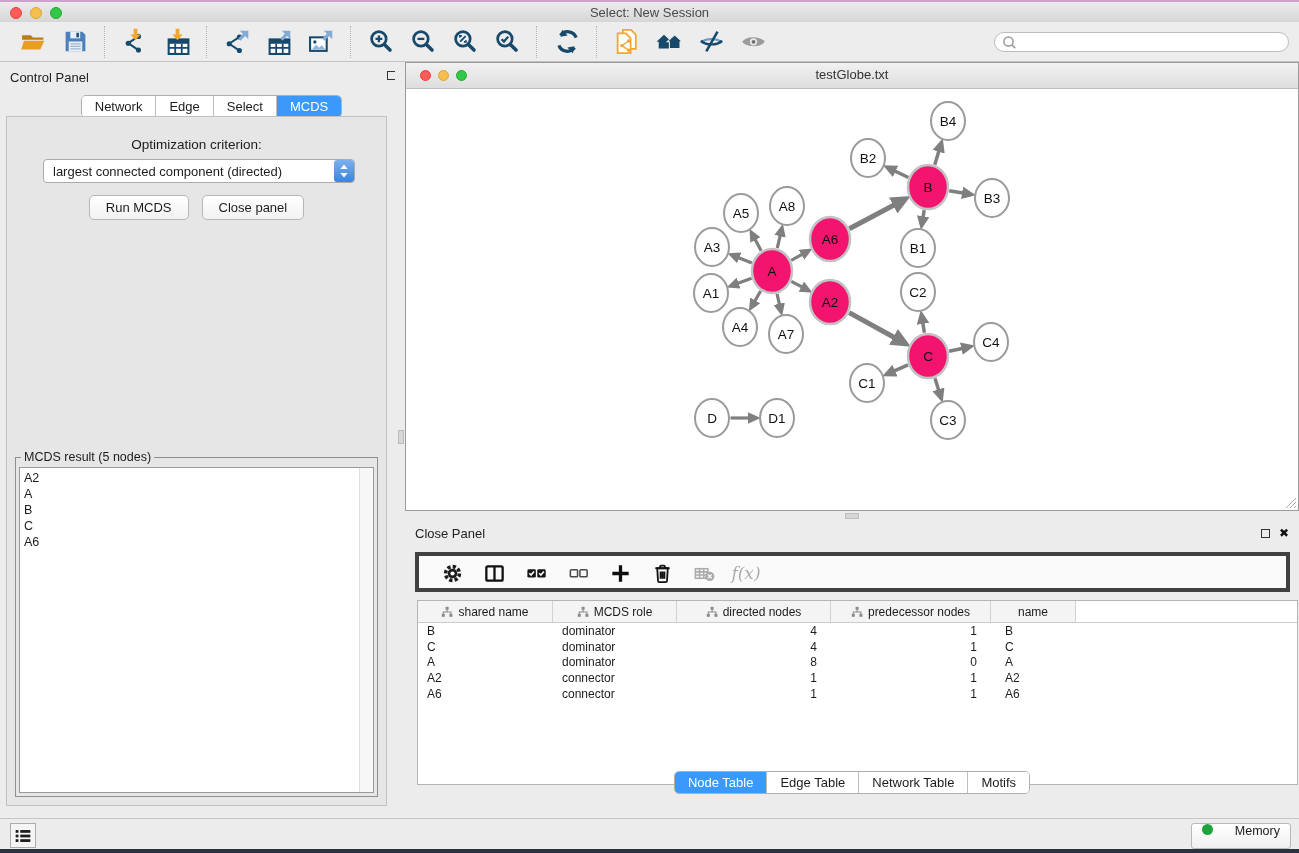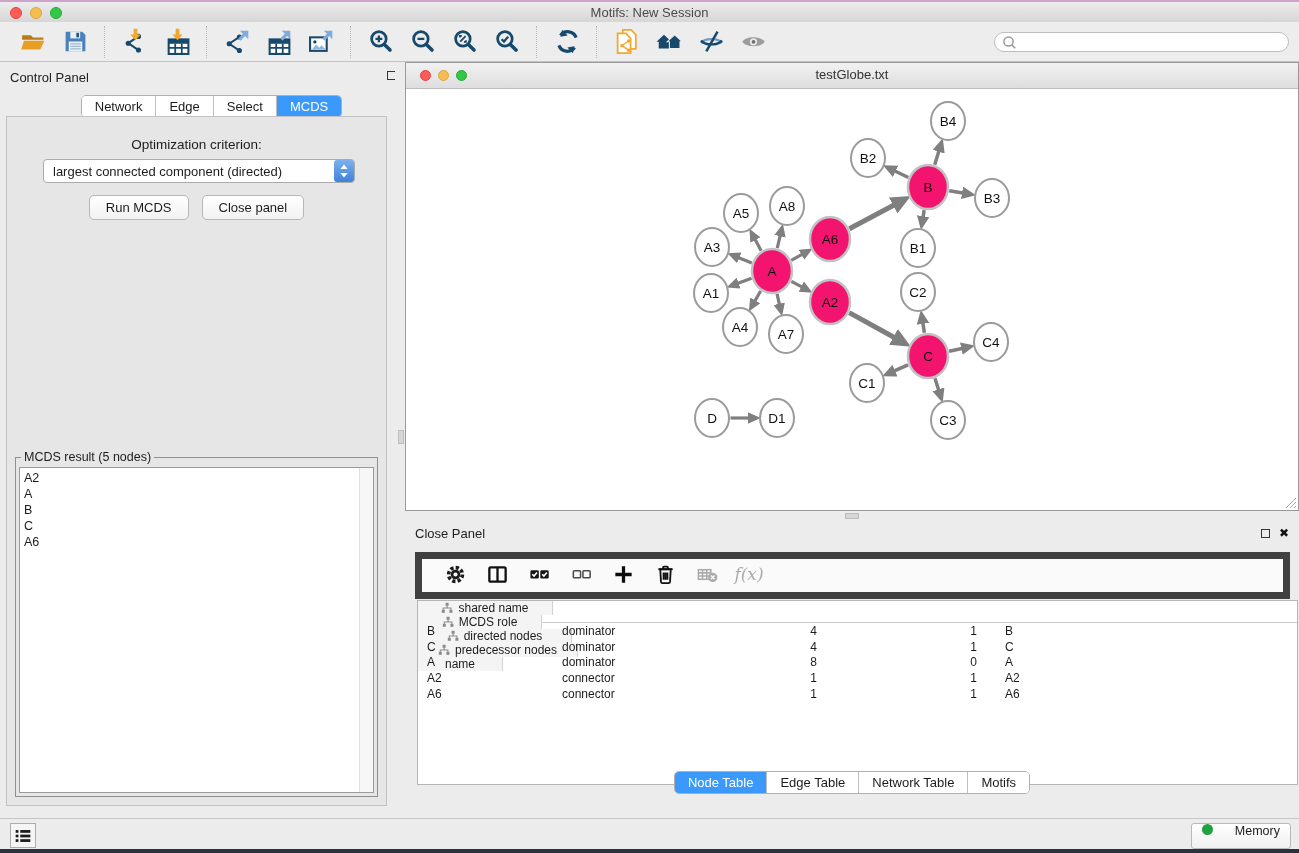--- a/index.html
+++ b/index.html
@@ -60,27 +60,27 @@
   .net-title .tl{top:7px;width:11px;height:11px;}
   .netcanvas{position:absolute;left:1px;top:26px;}
   .resize-grip{position:absolute;right:1px;bottom:1px;}
   
   .vdivider{position:absolute;left:395px;top:62px;width:10px;height:756px;background:#ECECEC;}
   .v-grip{position:absolute;left:398px;top:430px;width:4px;height:12px;background:#D6D6D6;border:1px solid #BDBDBD;}
   .hdivider{position:absolute;left:405px;top:511px;width:894px;height:8px;background:#ECECEC;}
   .h-grip{position:absolute;left:845px;top:513px;width:12px;height:4px;background:#D6D6D6;border:1px solid #BDBDBD;}
   
   .tpanel{position:absolute;left:405px;top:519px;width:894px;height:299px;background:#ECECEC;}
-  .tp-toolbar{position:absolute;left:10px;top:33px;width:875px;height:47px;background:#FAFAFA;
-              border:7px solid #404040;box-sizing:border-box;display:flex;align-items:flex-start;padding-left:12px;}
+  .tp-toolbar{position:absolute;left:10px;top:33px;width:875px;height:40px;background:#FAFAFA;
+              border:4px solid #404040;box-sizing:border-box;display:flex;align-items:flex-end;padding-left:12px;}
   .tp-btn{display:inline-flex;align-items:center;justify-content:center;width:30px;height:30px;margin:0 6px;}
   .fx{font-family:"DejaVu Serif",serif;font-style:italic;font-size:17px;color:#ABABAB;}
   .dtable{position:absolute;left:12px;top:81px;width:881px;height:185px;background:#fff;
           border:1px solid #B5B5B5;box-sizing:border-box;overflow:hidden;}
-  .thead{display:flex;height:21px;border-bottom:1px solid #CCCCCC;background:#fff;flex-direction:column;}
+  .thead{display:flex;height:21px;border-bottom:1px solid #CCCCCC;background:#fff;}
   .th{display:flex;align-items:center;justify-content:center;gap:5px;font-size:12px;
       background:#F4F4F4;border-right:1px solid #D2D2D2;box-sizing:border-box;height:21px;}
   .trow{display:flex;height:15.8px;align-items:center;}
   .td{font-size:12px;box-sizing:border-box;white-space:nowrap;overflow:hidden;}
   .tp-tabs{position:absolute;left:0;right:0;top:252px;display:flex;justify-content:center;}
   
   .statusbar{position:absolute;left:0;top:818px;width:1299px;height:31px;background:#ECECEC;border-top:1px solid #C6C6C6;}
   .list-btn{position:absolute;left:10px;top:4px;width:26px;height:25px;background:#F5F5F5;border:1px solid #ADADAD;
             display:flex;align-items:center;justify-content:center;box-sizing:border-box;}
   .mem-btn{position:absolute;right:8px;top:4px;height:24px;padding:0 10px;border:1px solid #B9B9B9;border-radius:3px;
@@ -92,21 +92,21 @@
 <body>
 
 <div id="root">
 
   <div class="deskstrip"></div>
 
   <div class="titlebar">
     <span class="tl red" style="left:10px"></span>
     <span class="tl yel" style="left:30px"></span>
     <span class="tl grn" style="left:50px"></span>
-    <div class="title">Motifs: New Session</div>
+    <div class="title">Select: New Session</div>
   </div>
 
   <div class="toolbar">
     <span class="tb-btn">
         <svg width="27" height="27" viewBox="0 0 26 26">
           <path d="M2 7h8.4l2 2.2H22.5v2H2z" fill="#B97C18"></path>
           <path d="M3.8 12.2h19.7l-4 8.6H1.2z" fill="#E89E25"></path>
         </svg>
       </span>
       <span class="tb-btn">

